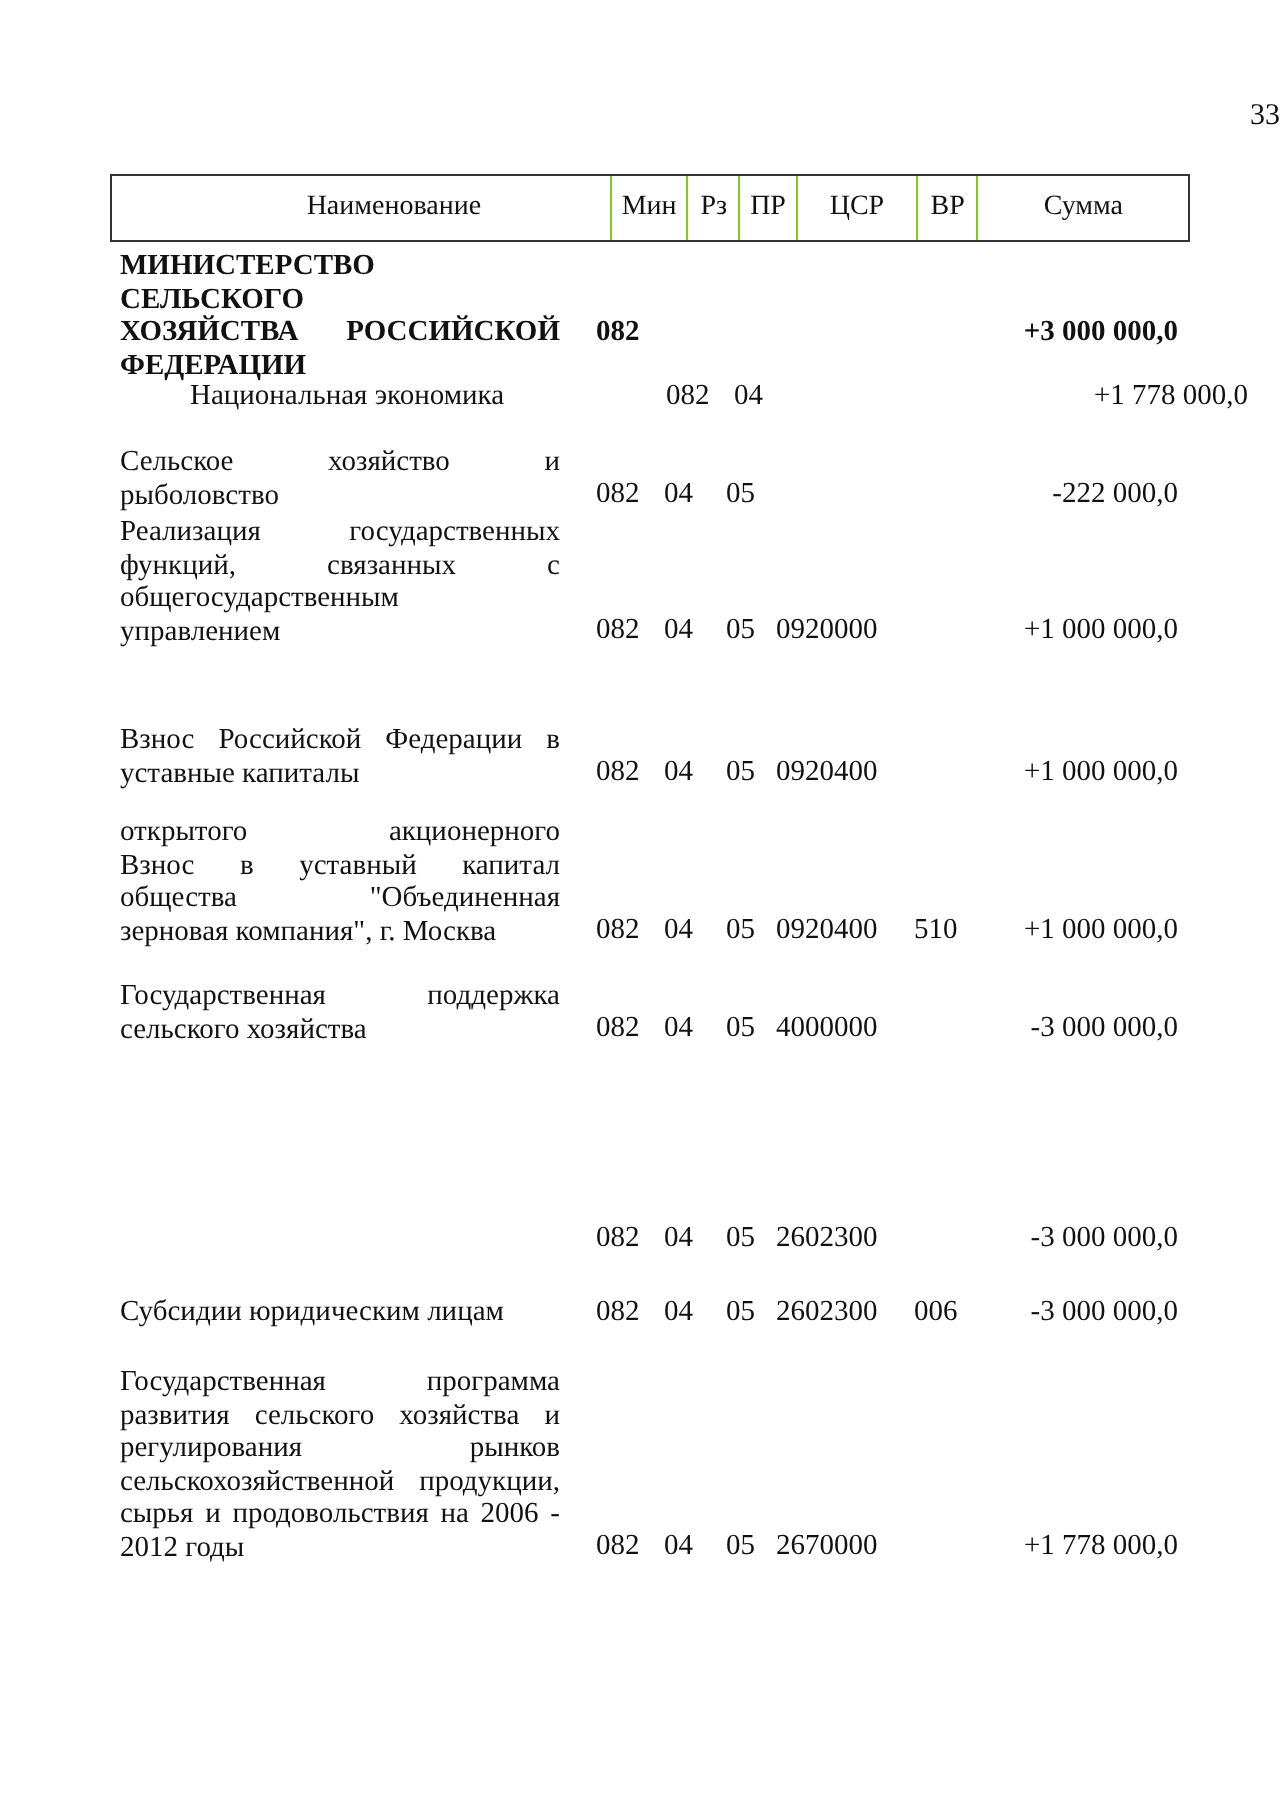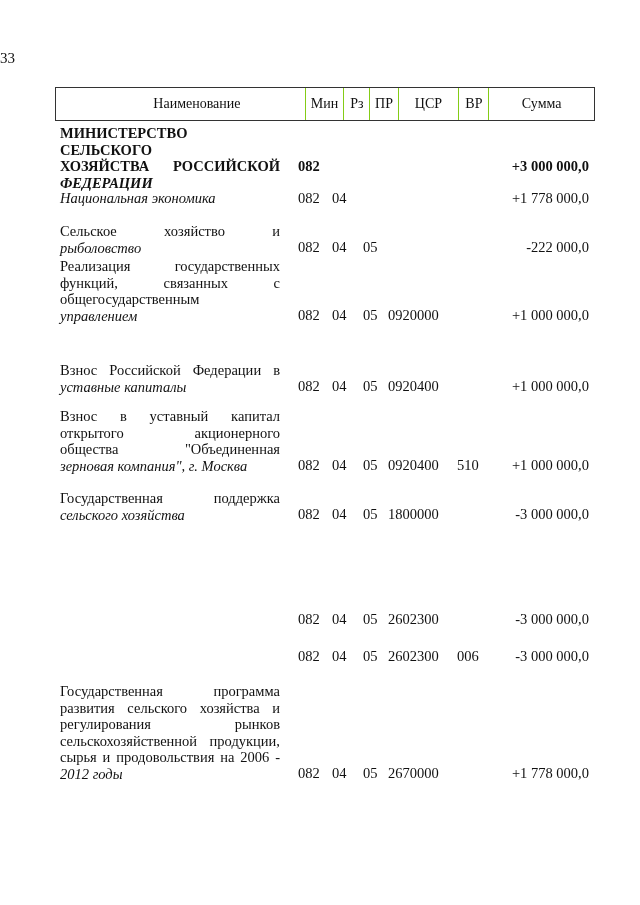--- a/index.html
+++ b/index.html
@@ -2,21 +2,21 @@
 <html><head>
 <meta charset="utf-8">
 <style>
   html, body { margin: 0; padding: 0; background: #ffffff; }
   body {
     width: 640px; height: 905px; position: relative; overflow: hidden;
     font-family: "Liberation Serif", "DejaVu Serif", serif;
     color: #111; font-size: 14.5px;
   }
   .page-number {
-    position: absolute; top: 50px; left: 0; width: 640px; text-align: left;
+    position: absolute; top: 50px; left: 0; width: 640px; text-align: right;
     font-size: 15px;
   }
   .header {
     position: absolute; top: 87px; left: 55px; width: 540px; height: 34px;
     border: 1px solid #333; box-sizing: border-box; display: flex; padding-left: 33px;
   }
   .header .hcell {
     border-left: 1px solid #84cc16; box-sizing: border-box;
     display: flex; align-items: center; justify-content: center;
     font-size: 14px;
@@ -29,21 +29,21 @@
   .c-csr { width: 65px; }
   .c-vr { width: 32px; }
   .c-sum { width: 113px; }
 
   .row { position: absolute; left: 60px; width: 535px; }
   .row .name {
     position: absolute; left: 0; top: 0; width: 220px;
     line-height: 16.5px; text-align: justify; text-align-last: left;
   }
   .row .name .jl { display: block; text-align: justify; text-align-last: justify; }
-  .row .name .ll { display: block; text-align: right; font-style: italic; }
+  .row .name .ll { display: block; text-align: right; }
   .row .codes { position: absolute; bottom: 0; left: 0; width: 535px; height: 17px; }
   .row .codes span { position: absolute; bottom: 0; font-family: Liberation Serif, serif; }
   .v-min { left: 238px; }
   .v-rz { left: 272px; }
   .v-pr { left: 303px; }
   .v-csr { left: 328px; }
   .v-vr { left: 397px; }
   .v-sum { right: 6px; text-align: right; }
   .bold { font-weight: bold; }
 </style>
@@ -71,21 +71,21 @@
       </div>
       <div class="codes">
         <span class="v-min">082</span>
         <span class="v-rz"></span>
         <span class="v-pr"></span>
         <span class="v-csr"></span>
         <span class="v-vr"></span>
         <span class="v-sum">+3 000 000,0</span>
       </div>
     </div>
-    <div class="row" style="top: 190px; height: 16.5px;">
+    <div class="row" style="top: 190px; height: 16.5px; margin-left: 35px;">
       <div class="name">
         <span class="ll">Национальная экономика</span>
       </div>
       <div class="codes">
         <span class="v-min">082</span>
         <span class="v-rz">04</span>
         <span class="v-pr"></span>
         <span class="v-csr"></span>
         <span class="v-vr"></span>
         <span class="v-sum">+1 778 000,0</span>
@@ -130,22 +130,22 @@
         <span class="v-min">082</span>
         <span class="v-rz">04</span>
         <span class="v-pr">05</span>
         <span class="v-csr">0920400</span>
         <span class="v-vr"></span>
         <span class="v-sum">+1 000 000,0</span>
       </div>
     </div>
     <div class="row" style="top: 408px; height: 66px;">
       <div class="name">
+        <span class="jl">открытого акционерного</span>
         <span class="jl">Взнос в уставный капитал</span>
-        <span class="jl">открытого акционерного</span>
         <span class="jl">общества "Объединенная</span>
         <span class="ll">зерновая компания", г. Москва</span>
       </div>
       <div class="codes">
         <span class="v-min">082</span>
         <span class="v-rz">04</span>
         <span class="v-pr">05</span>
         <span class="v-csr">0920400</span>
         <span class="v-vr">510</span>
         <span class="v-sum">+1 000 000,0</span>
@@ -153,36 +153,39 @@
     </div>
     <div class="row" style="top: 490px; height: 33px;">
       <div class="name">
         <span class="jl">Государственная поддержка</span>
         <span class="ll">сельского хозяйства</span>
       </div>
       <div class="codes">
         <span class="v-min">082</span>
         <span class="v-rz">04</span>
         <span class="v-pr">05</span>
-        <span class="v-csr">1800000</span>
+        <span class="v-csr">4000000</span>
         <span class="v-vr"></span>
         <span class="v-sum">-3 000 000,0</span>
       </div>
     </div>
     <div class="row" style="top: 545px; height: 82.5px;">
       <div class="codes">
         <span class="v-min">082</span>
         <span class="v-rz">04</span>
         <span class="v-pr">05</span>
         <span class="v-csr">2602300</span>
         <span class="v-vr"></span>
         <span class="v-sum">-3 000 000,0</span>
       </div>
     </div>
     <div class="row" style="top: 648px; height: 16.5px;">
+      <div class="name">
+        <span class="ll">Субсидии юридическим лицам</span>
+      </div>
       <div class="codes">
         <span class="v-min">082</span>
         <span class="v-rz">04</span>
         <span class="v-pr">05</span>
         <span class="v-csr">2602300</span>
         <span class="v-vr">006</span>
         <span class="v-sum">-3 000 000,0</span>
       </div>
     </div>
     <div class="row" style="top: 683px; height: 99px;">

